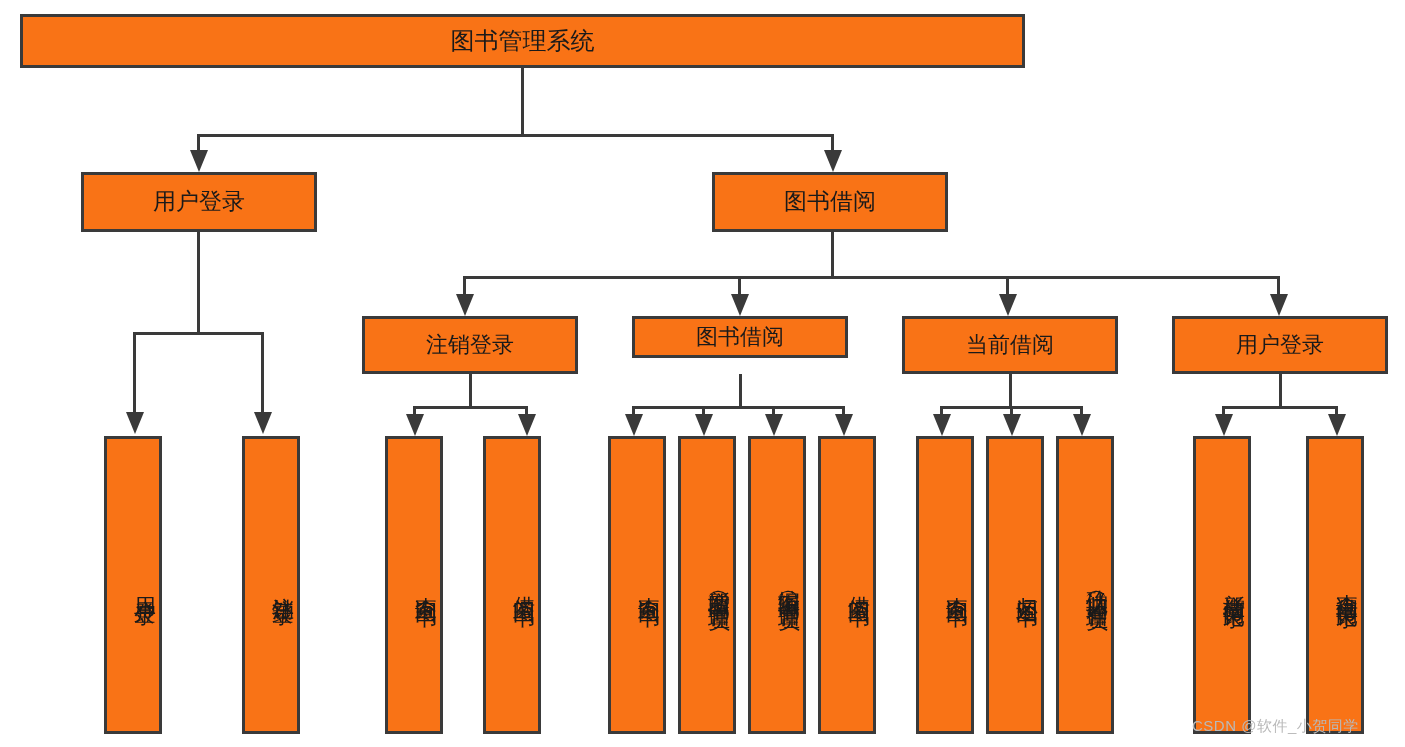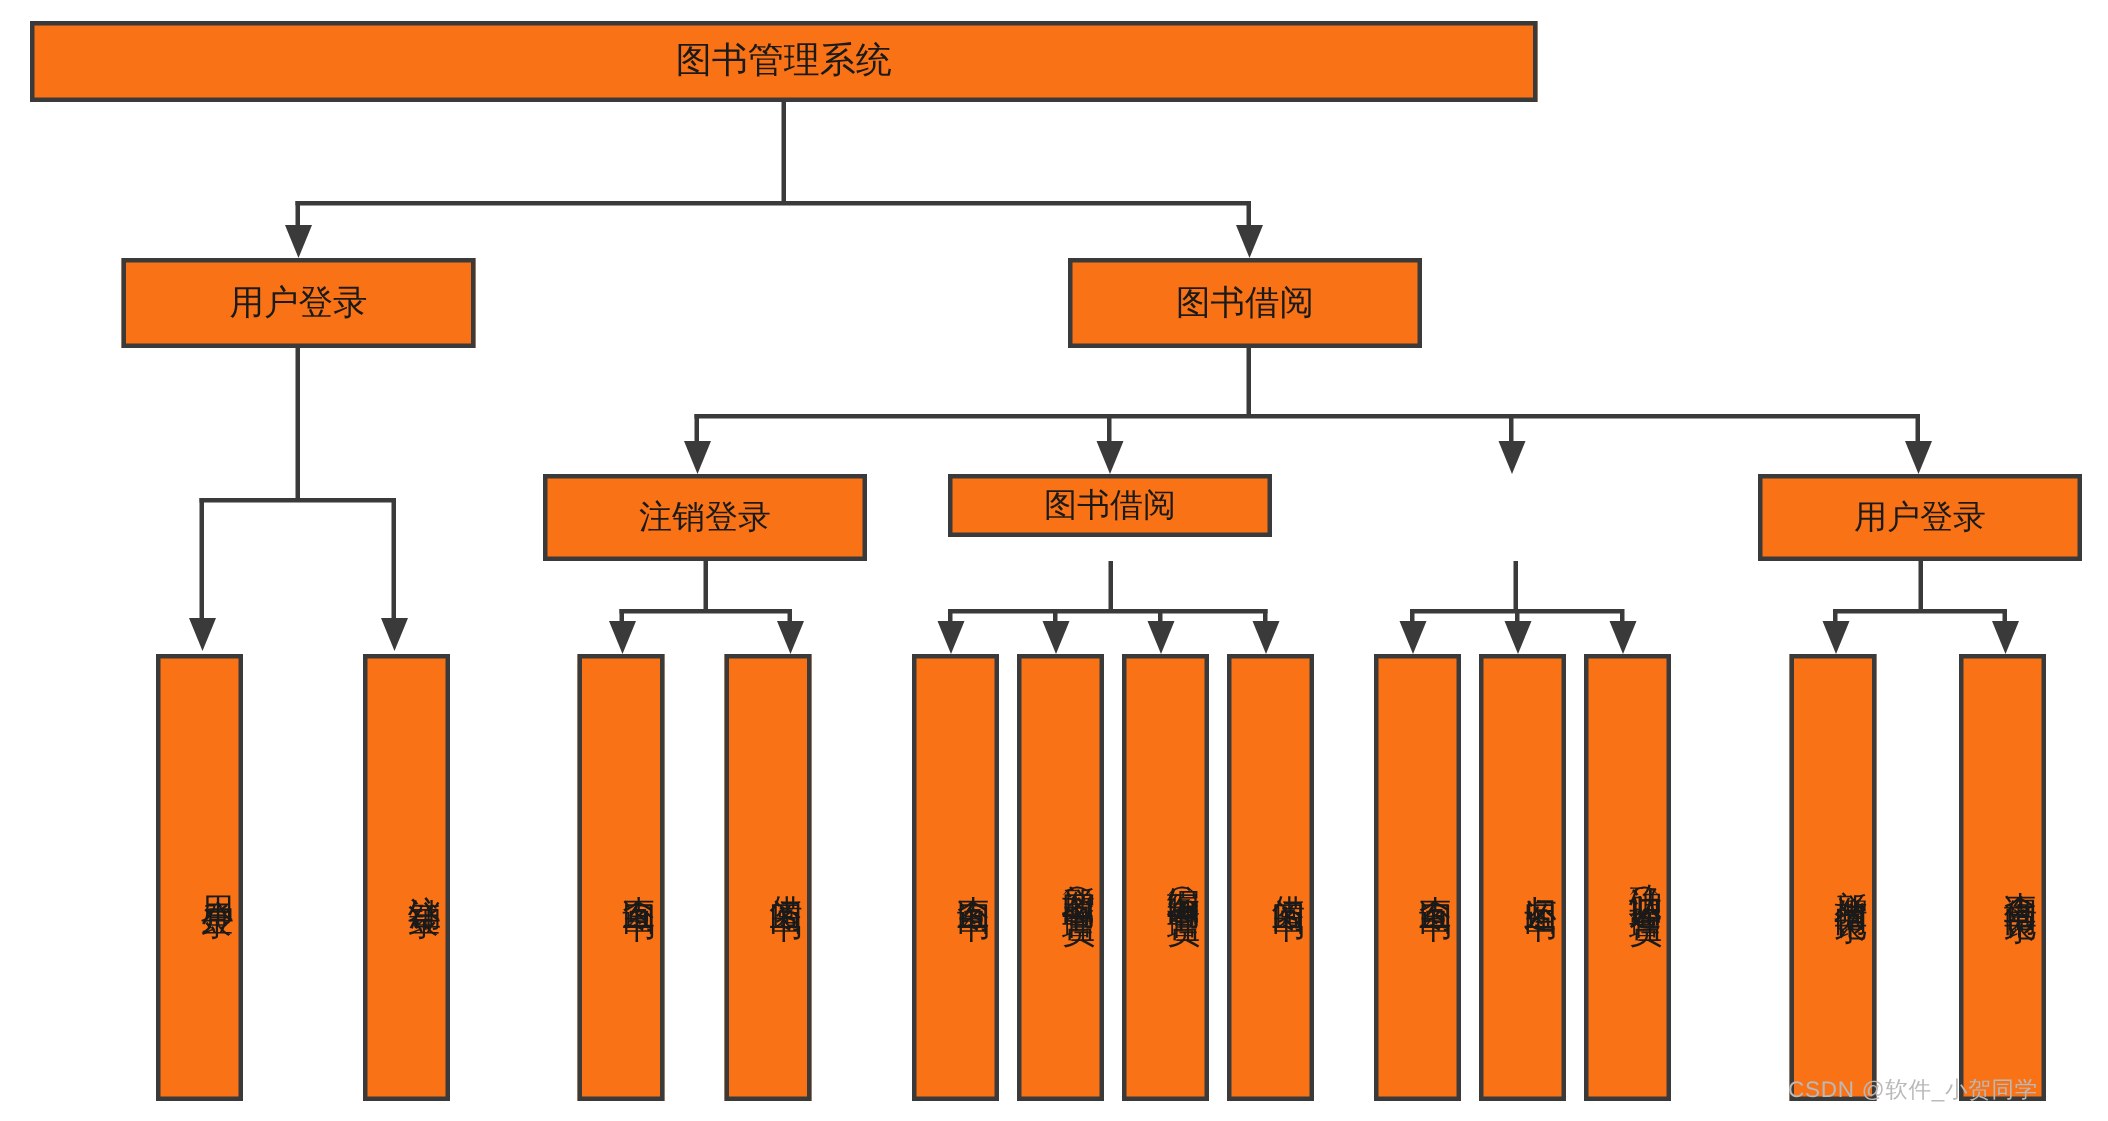--- a/index.html
+++ b/index.html
@@ -125,20 +125,23 @@
   <div class="arrow" style="left:999px; top:294px;"></div>
 
   <div class="edge v" style="left:1277px; top:276px; height:22px;"></div>
   <div class="arrow" style="left:1270px; top:294px;"></div>
 
   <div class="node lvl2" style="left:362px; top:316px; width:216px; height:58px;">
     <span>注销登录</span>
   </div>
   <div class="node lvl2" style="left:632px; top:316px; width:216px; height:42px;">
     <span>图书借阅</span>
+  </div>
+  <div class="node lvl2" style="left:902px; top:316px; width:216px; height:58px;">
+    <span>当前借阅</span>
   </div>
   <div class="node lvl2" style="left:1172px; top:316px; width:216px; height:58px;">
     <span>用户登录</span>
   </div>
 
   <div class="edge v" style="left:469px; top:374px; height:34px;"></div>
   <div class="edge h" style="left:413px; top:406px; width:115px;"></div>
   <div class="edge v" style="left:413px; top:406px; height:12px;"></div>
   <div class="arrow" style="left:406px; top:414px;"></div>
   <div class="edge v" style="left:525px; top:406px; height:12px;"></div>

